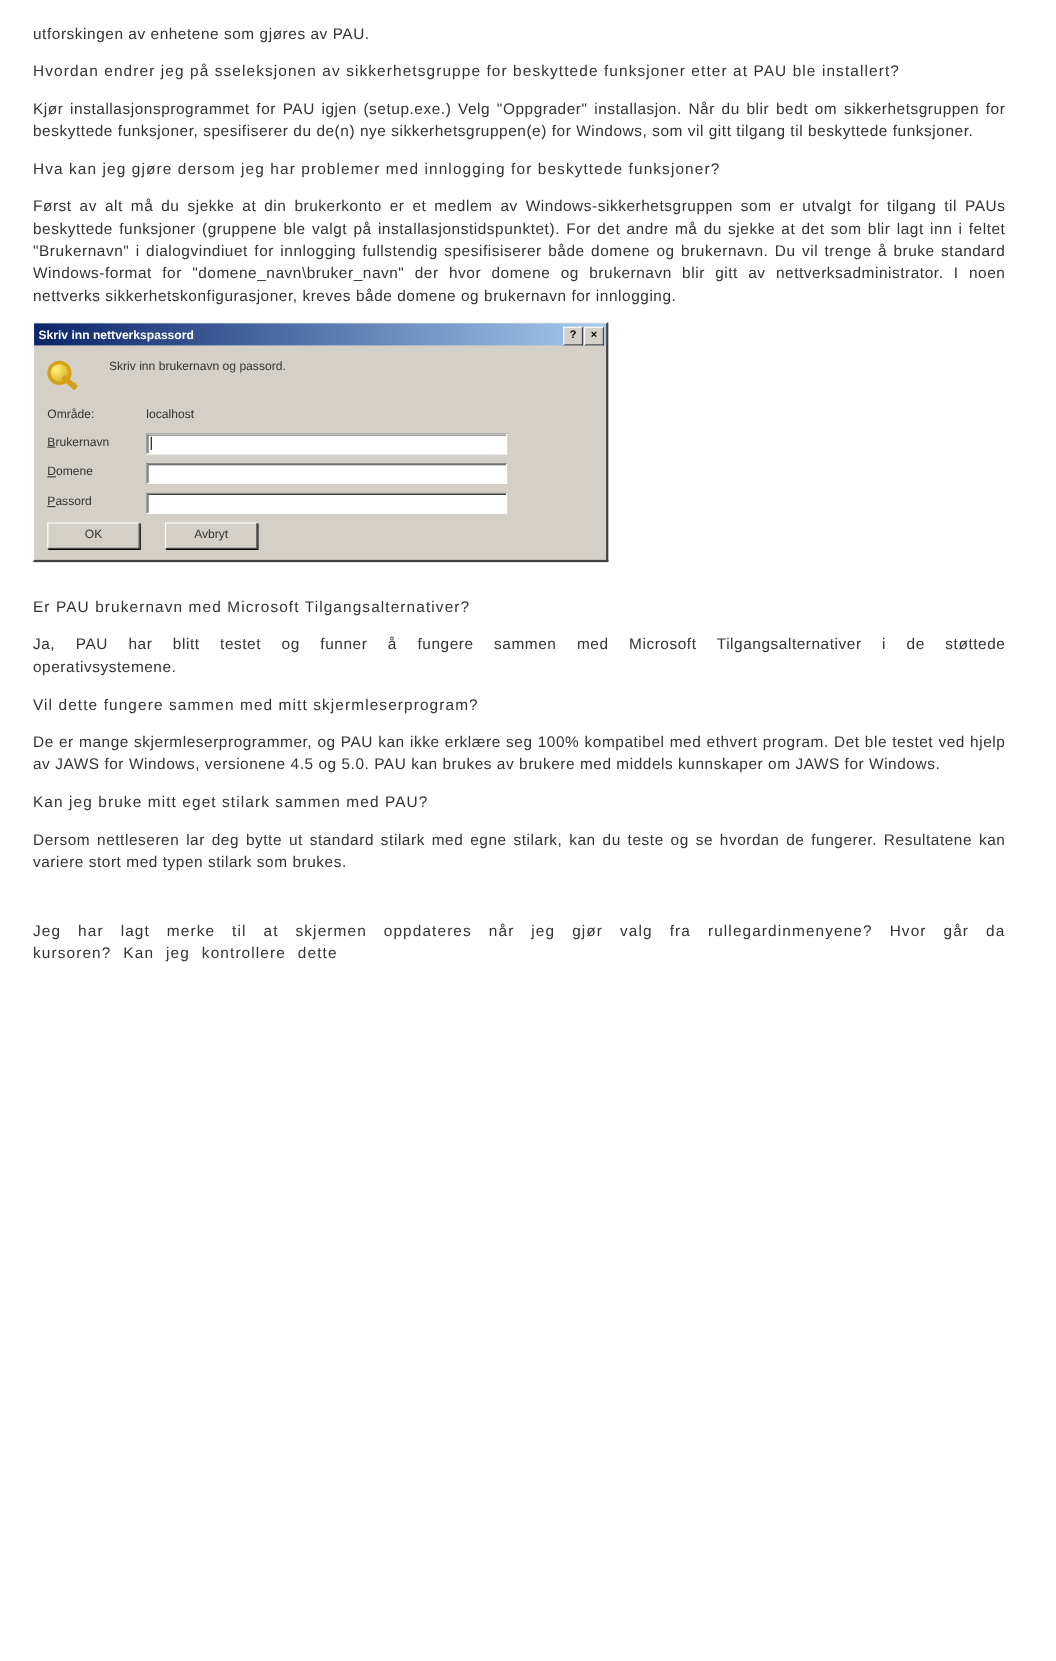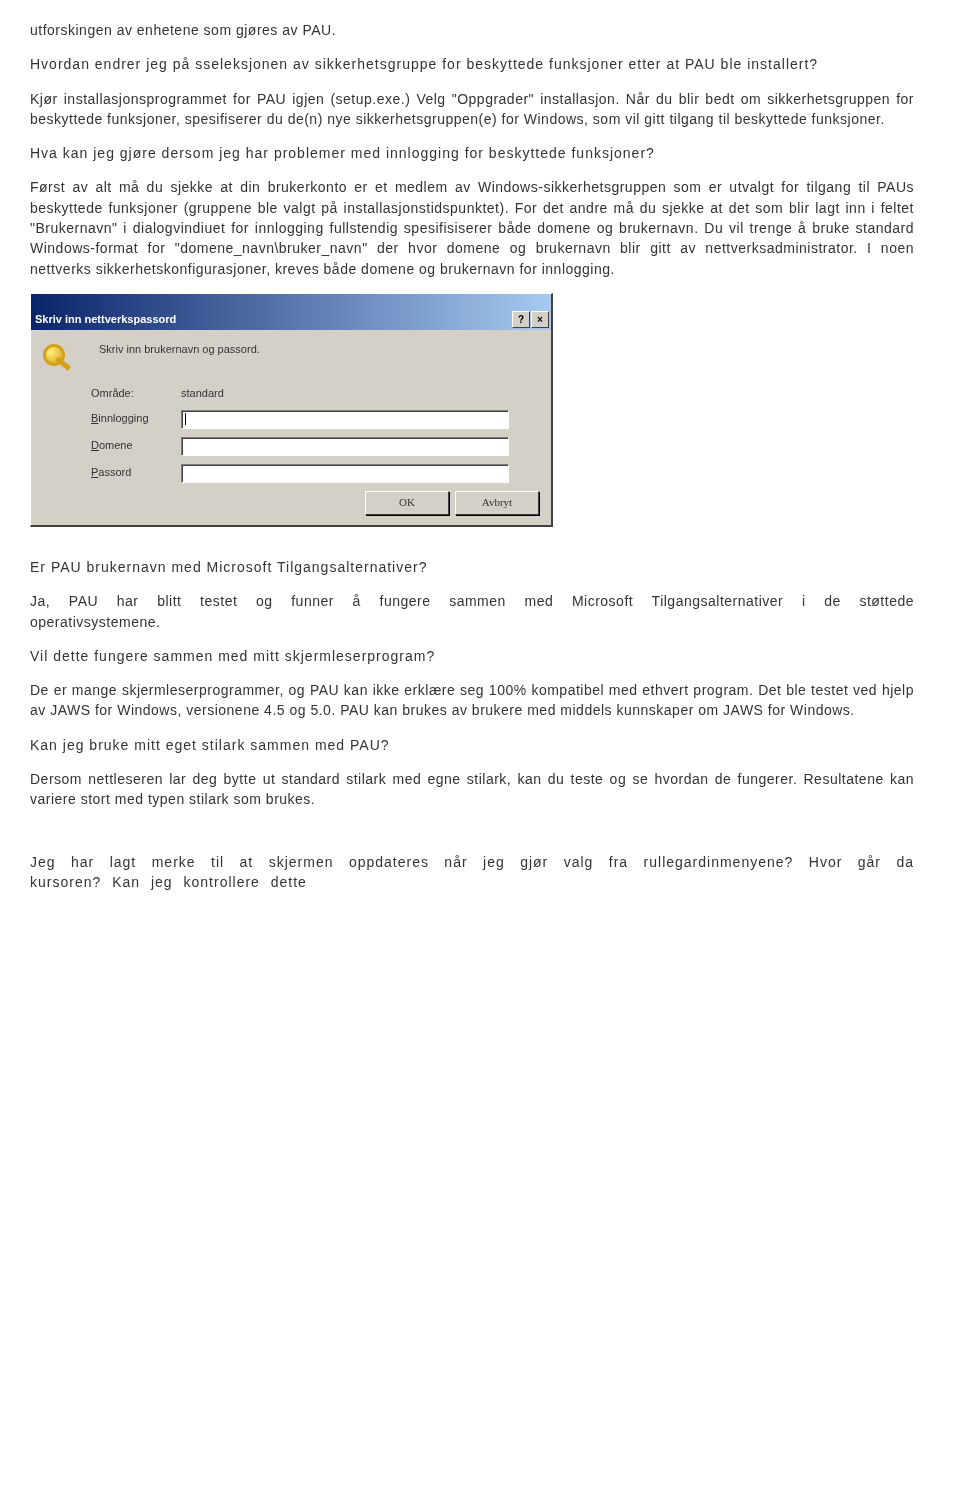--- a/index.html
+++ b/index.html
@@ -33,23 +33,23 @@
     border-top: 1px solid #ffffff;
     border-left: 1px solid #ffffff;
     border-right: 2px solid #404040;
     border-bottom: 2px solid #404040;
   }
   .titlebar {
     height: 20px;
     background: linear-gradient(to right, #0a246a, #a6caf0);
     color: #ffffff;
     display: flex;
-    align-items: center;
+    align-items: flex-end;
     justify-content: space-between;
-    padding: 16px 2px 0 4px;
+    padding: 0 2px 0 4px;
     font-weight: bold;
   }
   .titlebar .btns {
     display: flex;
     gap: 1px;
   }
   .titlebar .btn {
     width: 16px;
     height: 15px;
     background: #d4d0c8;
@@ -103,21 +103,20 @@
     top: 22px;
     left: 23px;
     width: 3px;
     height: 6px;
     background: #d4a017;
   }
   .dlgrow {
     display: flex;
     align-items: center;
     margin-bottom: 8px;
-    margin-left: 48px;
   }
   .dlglabel {
     width: 90px;
     text-align: left;
   }
   .u { text-decoration: underline; }
   .dlgval {
     flex: 1;
   }
   .txtfield {
@@ -149,23 +148,21 @@
     height: 12px;
     background: #fff;
     border-top: 1px solid #808080;
     border-left: 1px solid #808080;
     border-right: 1px solid #fff;
     border-bottom: 1px solid #fff;
     box-shadow: inset 1px 1px 0 #404040;
   }
   .btnrow {
     display: flex;
-    justify-content: flex-end;
-    gap: 6px;
-    font-family: Liberation Serif, serif;
+    gap: 23px;
   }
   .btn3d {
     width: 82px;
     height: 22px;
     background: #d4d0c8;
     border-top: 1px solid #fff;
     border-left: 1px solid #fff;
     border-right: 1px solid #404040;
     border-bottom: 1px solid #404040;
     box-shadow: 1px 1px 0 #000;
@@ -201,25 +198,25 @@
       <div class="key-icon">
         <div class="key-circle"></div>
         <div class="key-stem"></div>
         <div class="key-tooth"></div>
       </div>
       <div>Skriv inn brukernavn og passord.</div>
     </div>
 
     <div class="dlgrow">
       <div class="dlglabel">Område:</div>
-      <div class="dlgval">standard</div>
-    </div>
-
-    <div class="dlgrow">
-      <div class="dlglabel"><span class="u">B</span><span>innlogging</span></div>
+      <div class="dlgval">localhost</div>
+    </div>
+
+    <div class="dlgrow">
+      <div class="dlglabel"><span class="u">B</span><span>rukernavn</span></div>
       <div class="txtfield">
           <span class="caret"></span>
         </div>
     </div>
 
     <div class="dlgrow">
       <div class="dlglabel"><span class="u">D</span><span>omene</span></div>
       <div class="txtfield"></div>
     </div>
 

